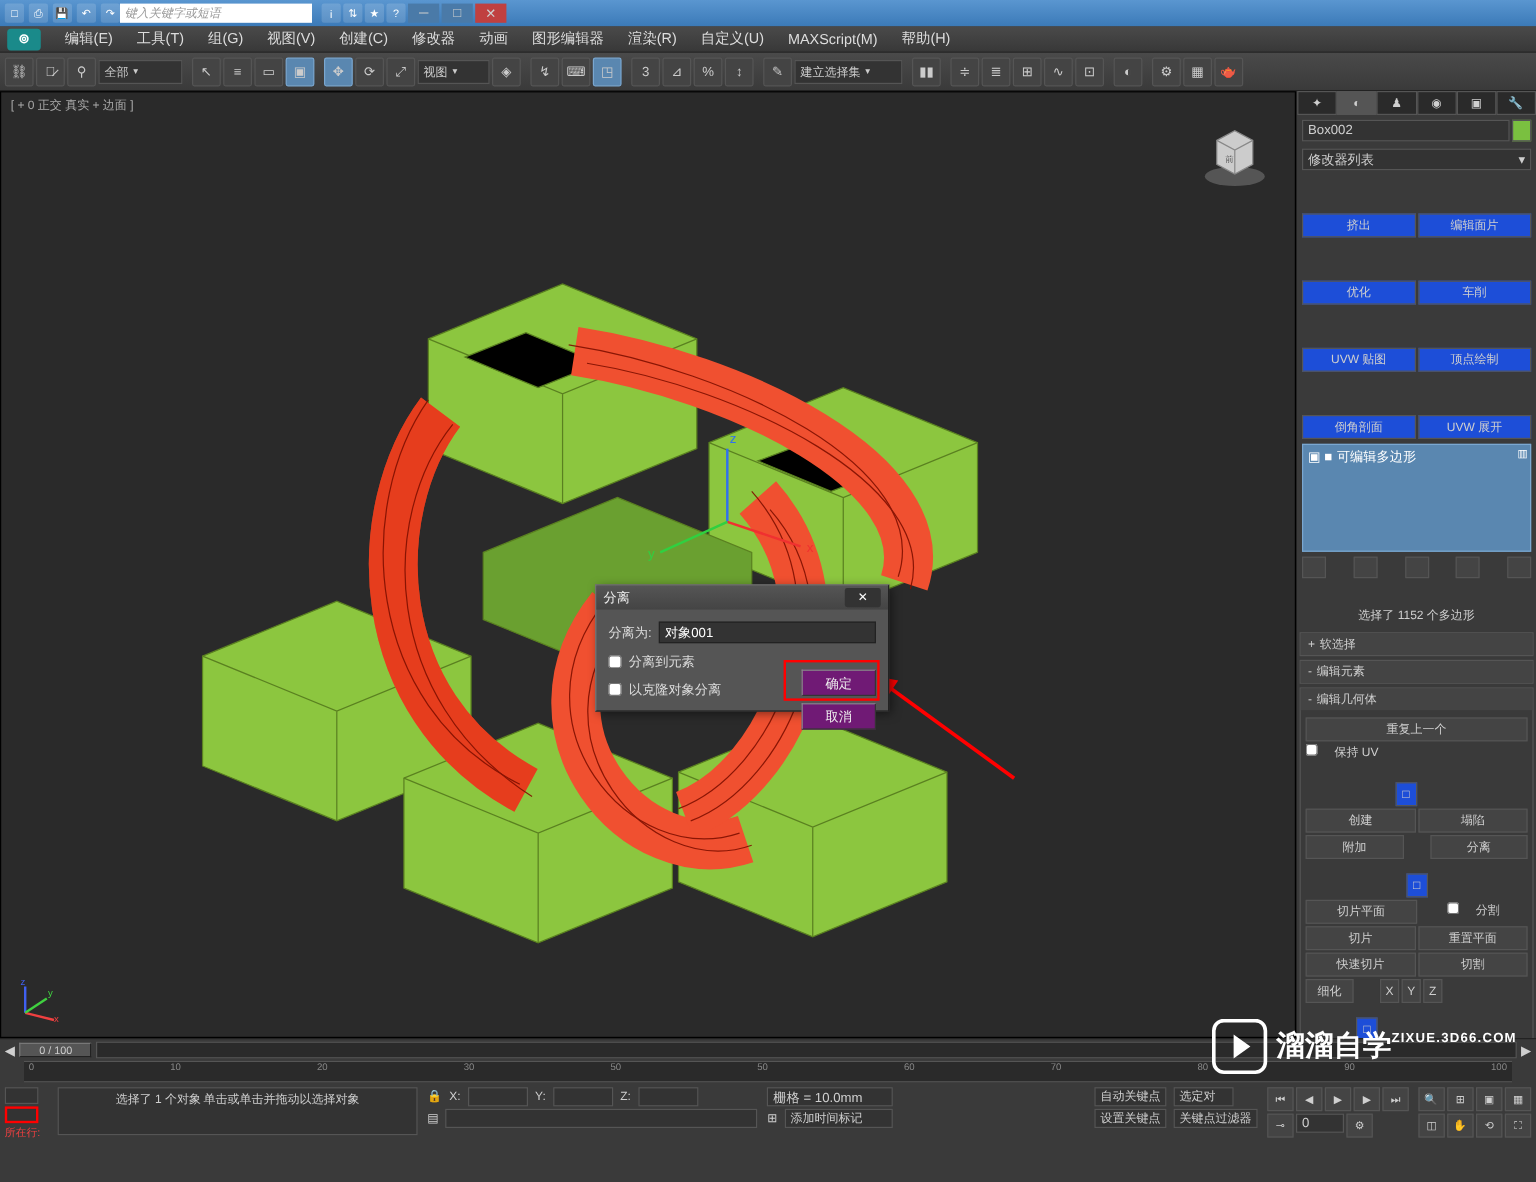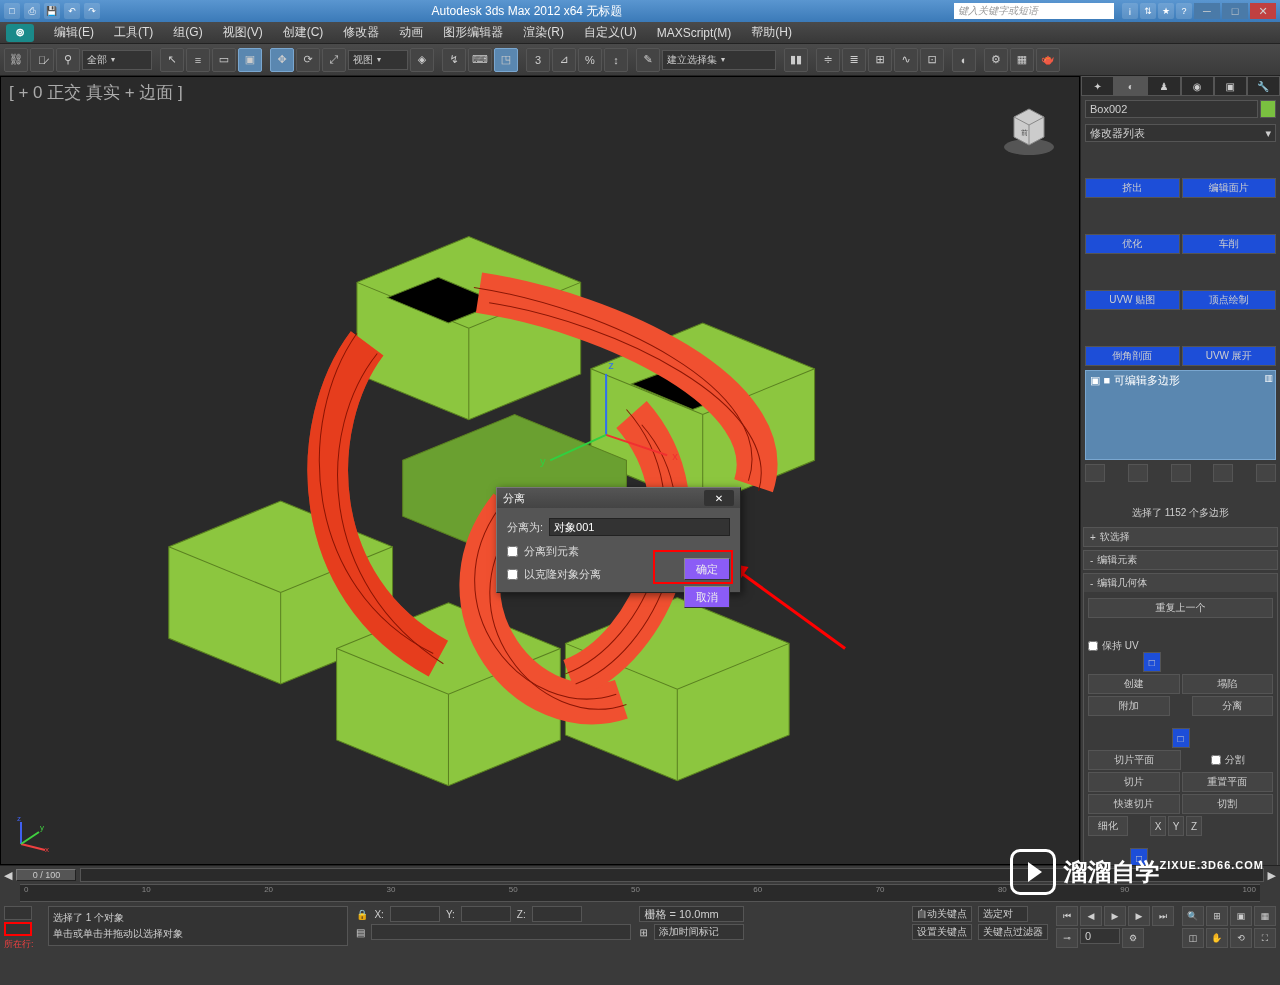--- a/index.html
+++ b/index.html
@@ -24,21 +24,21 @@
 .toolbar { height: 32px; background: linear-gradient(#4a4a4a,#3a3a3a); display: flex; align-items: center; padding: 0 4px; border-bottom: 1px solid #222; gap: 2px; }
 .tool-btn { width: 24px; height: 24px; background: #444; border: 1px solid #555; border-radius: 2px; display: flex; align-items: center; justify-content: center; font-size: 11px; color: #ccc; }
 .tool-btn.active { background: #5a87b0; border-color: #7aa7d0; }
 .tool-sep { width: 4px; }
 .tool-select { height: 20px; background: #333; border: 1px solid #555; color: #ccc; padding: 0 4px; font-size: 10px; display: flex; align-items: center; }
 .tool-select.arrow::after { content: "▾"; margin-left: 4px; font-size: 8px; }
 
 
 .main { display: flex; height: calc(985px - 22px - 22px - 32px - 120px); }
 .viewport { flex: 1; background: #2a2a2a; position: relative; border: 1px solid #000; }
-.vp-label { position: absolute; top: 4px; left: 8px; color: #aaa; font-size: 17px; }
+.vp-label { position: absolute; top: 4px; left: 8px; color: #aaa; font-size: 10px; }
 .vp-cube { position: absolute; top: 20px; right: 20px; width: 60px; height: 60px; }
 .vp-axis { position: absolute; bottom: 10px; left: 10px; width: 40px; height: 40px; }
 
 
 .cmdpanel { width: 200px; background: #3a3a3a; border-left: 1px solid #222; overflow-y: auto; font-size: 11px; }
 .cmd-tabs { display: flex; background: #2a2a2a; height: 20px; }
 .cmd-tab { flex: 1; display: flex; align-items: center; justify-content: center; border: 1px solid #555; font-size: 10px; }
 .cmd-tab.active { background: #555; }
 .cmd-name-row { display: flex; padding: 4px; gap: 2px; }
 .cmd-name { flex: 1; height: 18px; background: #333; border: 1px solid #555; padding: 0 4px; display: flex; align-items: center; }
@@ -52,52 +52,52 @@
 .mod-icons { position: absolute; top: 2px; right: 2px; font-size: 9px; }
 .mod-toolbar { display: flex; padding: 2px 4px; gap: 4px; justify-content: space-between; }
 .mod-t-btn { width: 20px; height: 18px; background: #444; border: 1px solid #555; }
 .rollout { border: 1px solid #555; margin: 3px 2px; }
 .rollout-hdr { height: 18px; background: #444; display: flex; align-items: center; padding: 0 6px; font-size: 10px; gap: 4px; }
 .rollout-hdr .sign { font-size: 10px; }
 .rollout-body { padding: 4px; }
 .ro-btn { height: 20px; background: #444; border: 1px solid #555; display: flex; align-items: center; justify-content: center; font-size: 10px; margin: 2px 0; }
 .ro-row { display: flex; gap: 2px; margin: 2px 0; }
 .ro-row .ro-btn { flex: 1; margin: 0; }
-.ro-check { display: flex; align-items: center; gap: 4px; font-size: 10px; margin: 2px 0; }
+.ro-check { display: flex; align-items: flex-start; gap: 14px; font-size: 10px; margin: 2px 0; }
 .ro-check input { width: 10px; height: 10px; }
 .ro-radio-grid { display: grid; grid-template-columns: 1fr 1fr; gap: 2px 8px; font-size: 10px; padding: 2px 4px; }
 .fieldset { border: 1px solid #555; padding: 4px; margin: 2px 0; }
 .fieldset-label { font-size: 10px; margin-top: -10px; background: #3a3a3a; padding: 0 2px; display: inline-block; }
 .selection-info { text-align: center; padding: 4px; font-size: 10px; }
 
 
 .dialog { position: absolute; top: 410px; left: 495px; width: 245px; background: #555; border: 1px outset #777; box-shadow: 2px 2px 8px rgba(0,0,0,.5); }
 .dlg-title { height: 20px; background: linear-gradient(#555,#444); display: flex; align-items: center; padding: 0 6px; justify-content: space-between; color: #eee; }
 .dlg-close { width: 30px; height: 16px; background: #333; display: flex; align-items: center; justify-content: center; color: #fff; font-size: 10px; border-radius: 2px; }
 .dlg-body { padding: 10px; display: grid; grid-template-columns: auto 1fr; gap: 8px 6px; align-items: center; }
 .dlg-label { font-size: 11px; color: #ddd; }
 .dlg-input { height: 18px; background: #333; border: 1px solid #222; color: #fff; padding: 0 4px; font-size: 11px; display: flex; align-items: center; grid-column: 2; }
 .dlg-check { grid-column: 1 / 3; display: flex; align-items: center; gap: 6px; font-size: 11px; color: #ddd; }
 .dlg-check input { width: 11px; height: 11px; }
 .dlg-buttons { position: absolute; right: 10px; top: 70px; display: flex; flex-direction: column; gap: 6px; }
-.dlg-btn { width: 46px; height: 22px; background: #8b5cf6; border: 1px outset #888; display: flex; align-items: center; justify-content: center; color: #eee; font-size: 11px; }
+.dlg-btn { width: 62px; height: 22px; background: #701a75; border: 1px outset #888; display: flex; align-items: center; justify-content: center; color: #eee; font-size: 11px; }
 .red-box { position: absolute; border: 2px solid #f00; }
 
 
 .timeline-area { height: 120px; background: #3a3a3a; border-top: 1px solid #222; display: flex; flex-direction: column; position: relative; }
 .time-slider { height: 18px; display: flex; align-items: center; padding: 0 4px; gap: 4px; }
 .time-slider-track { flex: 1; height: 14px; background: #2a2a2a; border: 1px solid #555; position: relative; }
 .time-handle { width: 60px; height: 12px; background: #555; border: 1px outset #777; display: flex; align-items: center; justify-content: center; font-size: 9px; color: #ccc; }
 .time-ruler { height: 18px; background: #2a2a2a; border-top: 1px solid #555; border-bottom: 1px solid #555; margin: 0 20px; position: relative; }
 .time-ruler-inner { display: flex; justify-content: space-between; padding: 0 4px; font-size: 8px; color: #888; }
 .bottom-status { flex: 1; display: flex; padding: 4px; gap: 8px; align-items: flex-start; }
 .status-keys { width: 36px; display: flex; flex-direction: column; gap: 2px; }
 .key-indicator { width: 28px; height: 14px; background: #333; border: 1px solid #555; }
 .key-indicator.red { border: 2px solid #f00; }
-.status-text-box { height: 40px; background: #333; border: 1px solid #555; padding: 2px 4px; font-size: 10px; flex: 0 0 300px; display: flex; flex-direction: column; justify-content: center; gap: 2px; }
+.status-text-box { height: 40px; background: #333; border: 1px solid #555; padding: 2px 4px; font-size: 10px; flex: 0 0 300px; display: flex; flex-direction: row; justify-content: center; gap: 2px; }
 .coord-area { display: flex; gap: 6px; align-items: center; font-size: 10px; }
 .coord-box { background: #333; border: 1px solid #555; padding: 1px 4px; min-width: 50px; height: 16px; display: flex; align-items: center; }
 .coord-stack { display: flex; flex-direction: column; gap: 2px; }
 .playback { display: flex; gap: 2px; }
 .pb-btn { width: 22px; height: 20px; background: #444; border: 1px solid #555; display: flex; align-items: center; justify-content: center; font-size: 9px; }
 .nav-btns { display: grid; grid-template-columns: repeat(4, 22px); grid-template-rows: repeat(2, 20px); gap: 2px; }
 .watermark { position: absolute; right: 16px; bottom: 90px; display: flex; align-items: center; gap: 8px; }
 .wm-icon { width: 46px; height: 46px; border: 3px solid #fff; border-radius: 10px; display: flex; align-items: center; justify-content: center; }
 .wm-play { width: 0; height: 0; border-left: 14px solid #fff; border-top: 10px solid transparent; border-bottom: 10px solid transparent; margin-left: 4px; }
 .wm-text { color: #fff; font-size: 24px; font-weight: bold; display: flex; flex-direction: row; line-height: 1; }
@@ -109,21 +109,20 @@
 <body>
 
 <div class="titlebar">
   <div class="tb-icons">
     <span class="tb-icon">□</span>
     <span class="tb-icon">⎙</span>
     <span class="tb-icon">💾</span>
     <span class="tb-icon">↶</span>
     <span class="tb-icon">↷</span>
   </div>
-  <div class="tb-title">Autodesk 3ds Max 2012 x64   无标题</div>
   <div class="tb-search">键入关键字或短语</div>
   <div class="tb-right">
     <span class="tb-icon">ℹ</span>
     <span class="tb-icon">⇅</span>
     <span class="tb-icon">★</span>
     <span class="tb-icon">?</span>
     <span class="win-btn">─</span>
     <span class="win-btn">□</span>
     <span class="win-btn win-close">✕</span>
   </div>
@@ -165,21 +164,21 @@
   <div class="tool-btn">↯</div>
   <div class="tool-btn">⌨</div>
   <div class="tool-btn active">◳</div>
   <div class="tool-sep"></div>
   <div class="tool-btn">3</div>
   <div class="tool-btn">⊿</div>
   <div class="tool-btn">%</div>
   <div class="tool-btn">↕</div>
   <div class="tool-sep"></div>
   <div class="tool-btn">✎</div>
-  <div class="tool-select arrow" style="width:114px">建立选择集</div>
+  <div class="tool-select arrow" style="width:90px">建立选择集</div>
   <div class="tool-sep"></div>
   <div class="tool-btn">▮▮</div>
   <div class="tool-sep"></div>
   <div class="tool-btn">≑</div>
   <div class="tool-btn">≣</div>
   <div class="tool-btn">⊞</div>
   <div class="tool-btn">∿</div>
   <div class="tool-btn">⊡</div>
   <div class="tool-sep"></div>
   <div class="tool-btn">◐</div>

